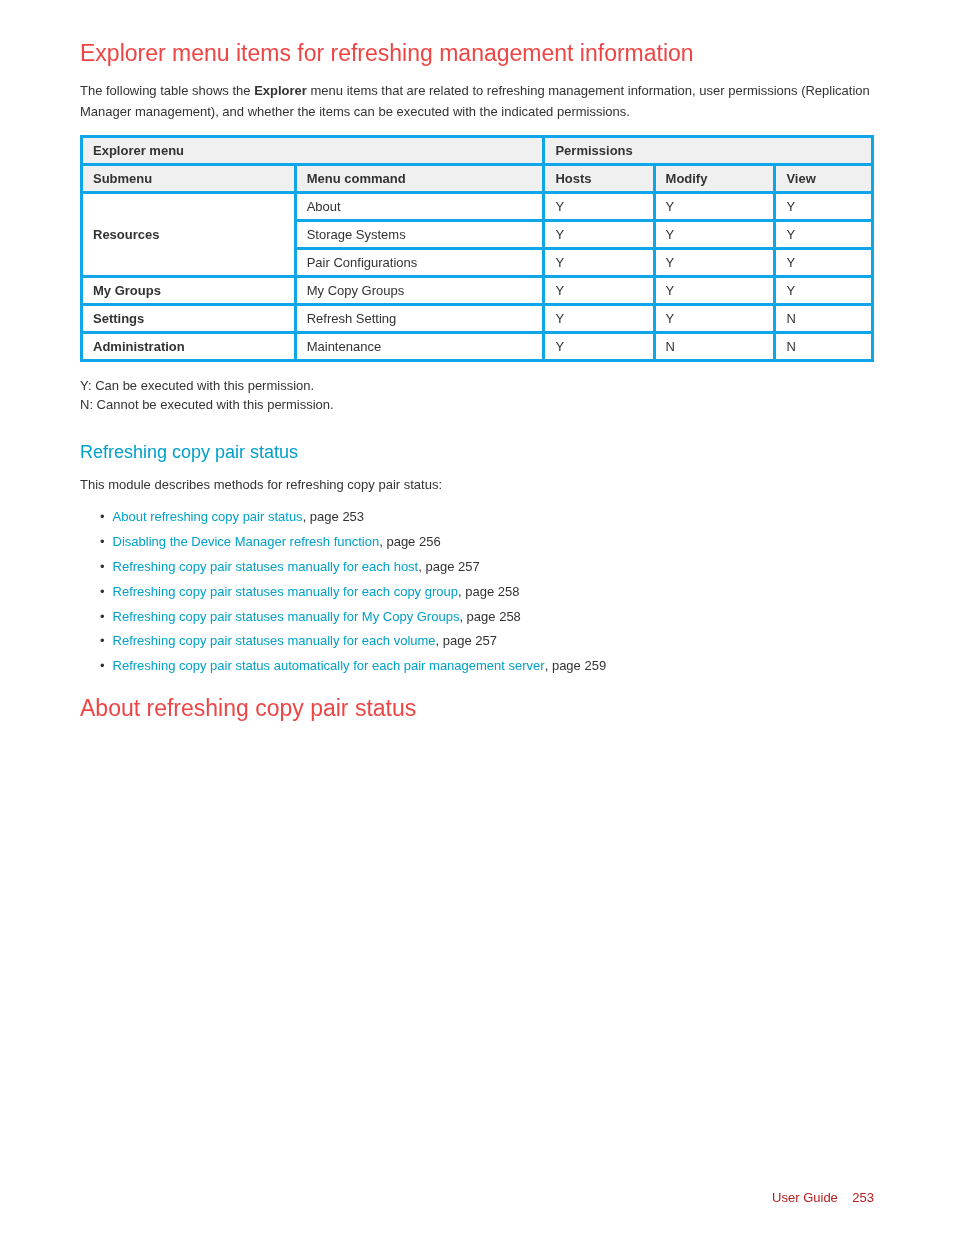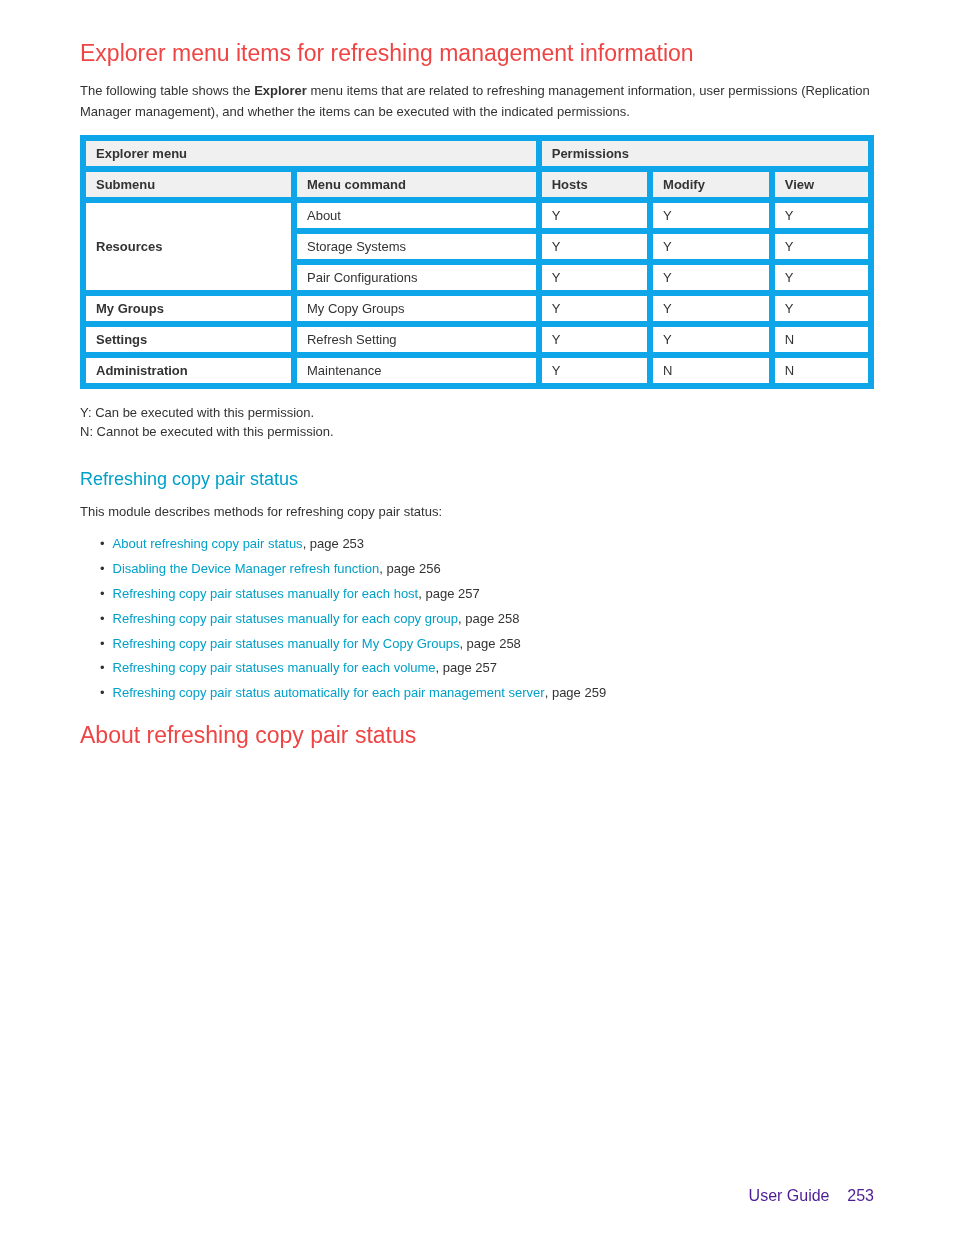--- a/index.html
+++ b/index.html
@@ -38,21 +38,21 @@
       font-weight: bold;
     }
     
     .info-table {
       border-collapse: collapse;
       width: 100%;
       margin-bottom: 16px;
       margin-top: 10px;
     }
     .info-table th, .info-table td {
-      border: 6px solid #0ea5e9;
+      border: 3px solid #0ea5e9;
       padding: 5px 10px;
       font-size: 13px;
     }
     .info-table thead th {
       background: #f0f0f0;
       font-weight: bold;
       text-align: left;
     }
     .table-span-header {
       background: #f0f0f0;
@@ -89,22 +89,22 @@
       flex-shrink: 0;
     }
     .bullet-list li a, .link-text {
       color: #00a0c8;
       text-decoration: none;
     }
     .page-footer {
       position: absolute;
       bottom: 30px;
       right: 80px;
-      font-size: 16px;
-      color: #4c1d95;
+      font-size: 13px;
+      color: #b91c1c;
     }
     .submodule-section {
       margin-top: 18px;
     }
   </style>
 </head>
 <body>
 
 <h2 class="section-heading">Explorer menu items for refreshing management information</h2>
 

